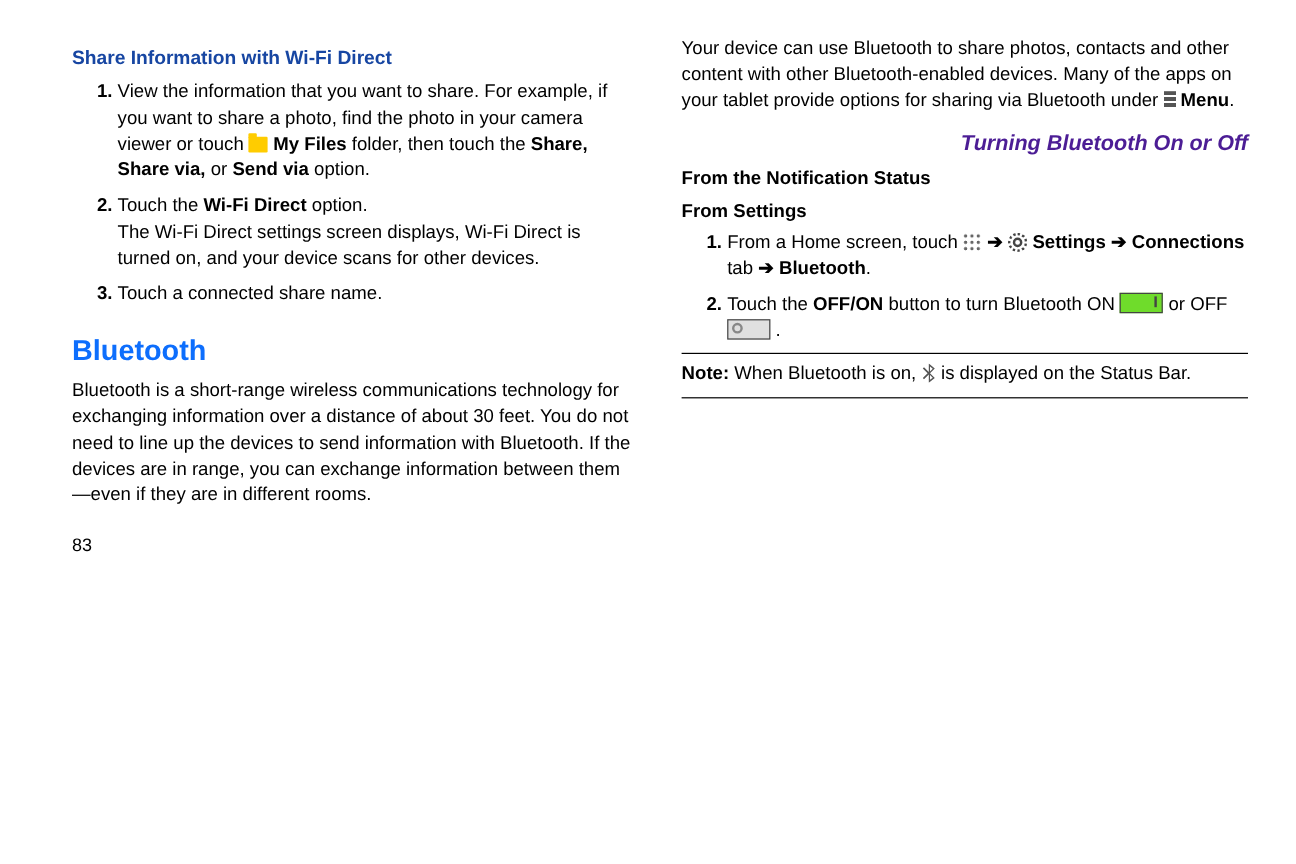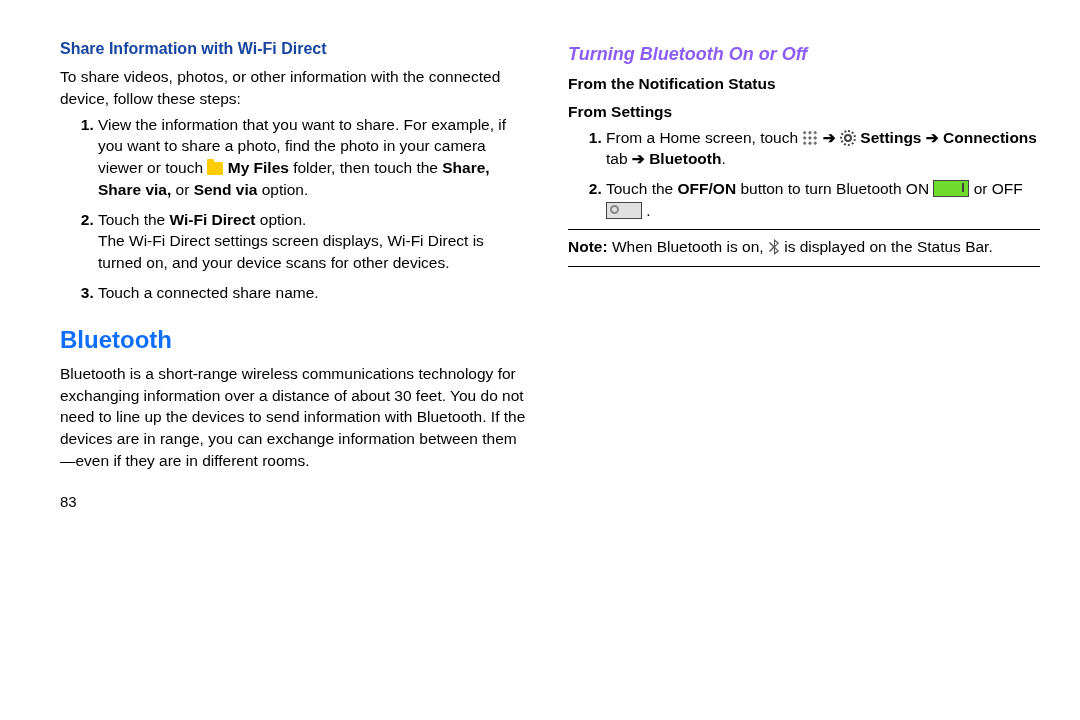--- a/index.html
+++ b/index.html
@@ -30,23 +30,24 @@
   }
   .h-section {
     font-weight: bold;
     color: #0d6efd;
     font-size: 24px;
     margin: 20px 0 6px 0;
   }
   .h-turning {
     font-weight: bold;
     font-style: italic;
-    color: #8b5cf6;
+    color: #4c1d95;
     font-size: 18px;
     margin: 12px 0 4px 0;
+    text-align: right;
   }
   .h-from {
     font-weight: bold;
     font-size: 15.5px;
     margin: 6px 0 4px 0;
   }
   p { margin: 0 0 4px 0; }
   ol.steps {
     margin: 0 0 0 16px;
     padding-left: 22px;
@@ -141,39 +142,41 @@
     margin-top: 20px;
     font-size: 15px;
   }
 </style>
 </head>
 <body>
 
 <div class="page">
   <div class="col">
     <div class="h-sub-bold">Share Information with Wi-Fi Direct</div>
-    <p>To share videos, photos, or other information with the connected device, follow these steps:</p>
     <ol class="steps">
       <li>
         <span>View the information that you want to share. For example, if you want to share a photo, find the photo in your camera viewer or touch </span><span class="icon-folder"></span><span class="b"> My Files</span><span> folder, then touch the </span><span class="b">Share, Share via,</span><span> or </span><span class="b">Send via</span><span> option.</span>
       </li>
       <li>
         <span>Touch the </span><span class="b">Wi-Fi Direct</span><span> option.</span>
         <p>The Wi-Fi Direct settings screen displays, Wi-Fi Direct is turned on, and your device scans for other devices.</p>
       </li>
       <li>
         <span>Touch a connected share name.</span>
       </li>
     </ol>
     <div class="h-section">Bluetooth</div>
     <p>Bluetooth is a short-range wireless communications technology for exchanging information over a distance of about 30 feet. You do not need to line up the devices to send information with Bluetooth. If the devices are in range, you can exchange information between them—even if they are in different rooms.</p>
     <div class="pagenum">83</div>
   </div>
 
   <div class="col">
+    <p>
+      <span>Your device can use Bluetooth to share photos, contacts and other content with other Bluetooth-enabled devices. Many of the apps on your tablet provide options for sharing via Bluetooth under </span><span class="icon-menu"></span><span class="b"> Menu</span>.
+    </p>
     <div class="h-turning">Turning Bluetooth On or Off</div>
     <div class="h-from">From the Notification Status</div>
     <div class="h-from">From Settings</div>
     <ol class="steps">
       <li>
         <span>From a Home screen, touch </span><span class="icon-apps"></span><span class="arrow"> ➔ </span><span class="icon-gear"></span><span class="b"> Settings ➔ Connections</span><span> tab </span><span class="arrow b">➔ </span><span class="b">Bluetooth</span>.
       </li>
       <li>
         <span>Touch the </span><span class="b">OFF/ON</span><span> button to turn Bluetooth ON </span><span class="toggle on"></span><span> or OFF </span><span class="toggle off"></span> .
       </li>

